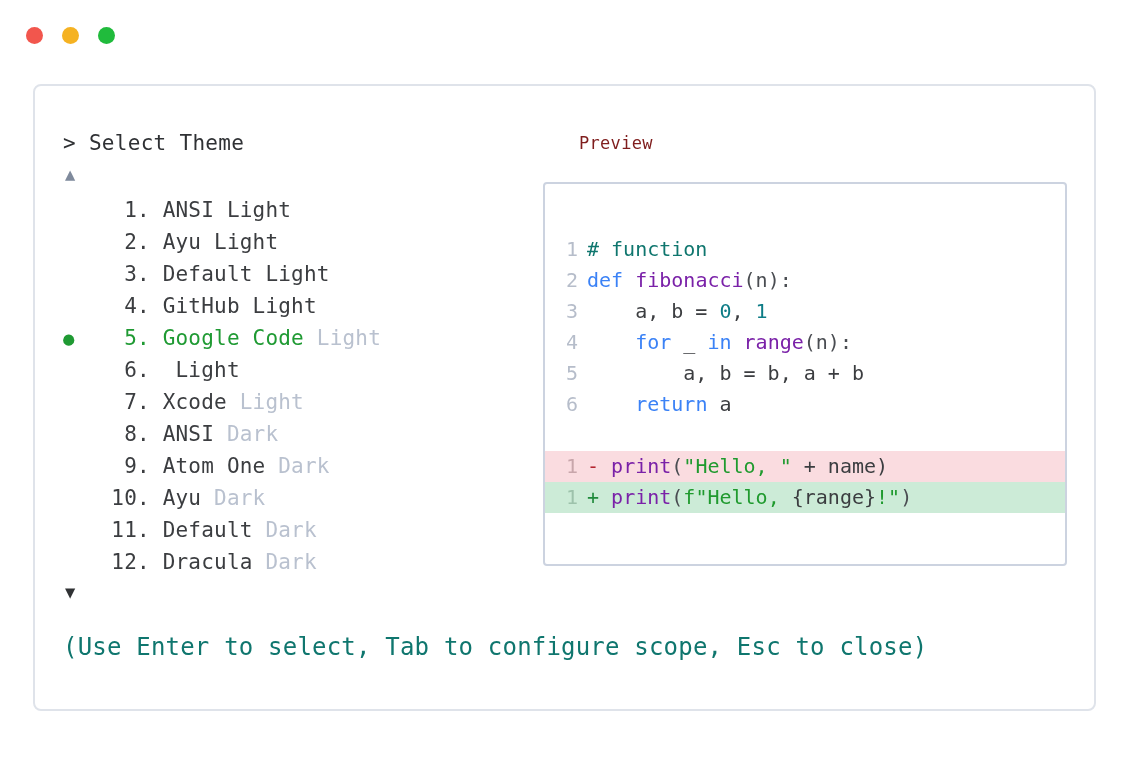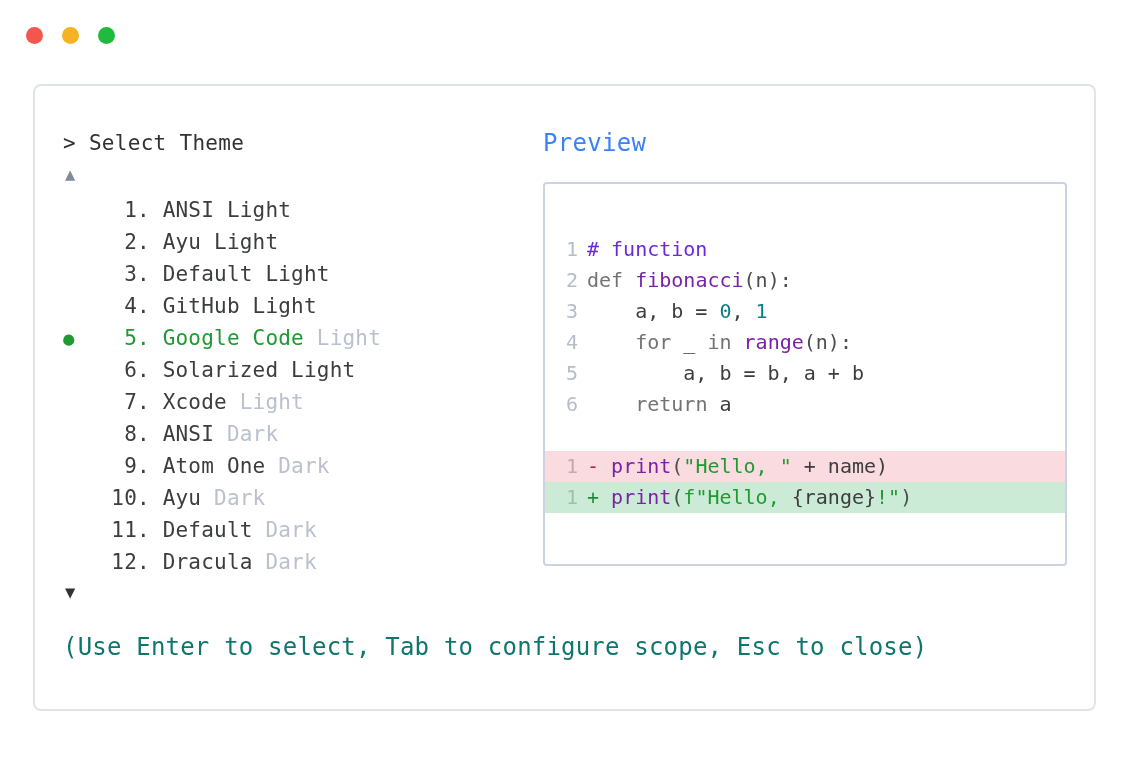--- a/index.html
+++ b/index.html
@@ -102,24 +102,25 @@
     font-size: 24px;
     line-height: 26px;
     letter-spacing: 0.2px;
     color: #0f766e;
     white-space: pre;
   }
 
   
   .right-col { position: absolute; left: 508px; top: 44px; width: 530px; }
   .preview-label {
-    font-size: 24px;
+    font-size: 17px;
     line-height: 26px;
-    color: #3b82f6;
+    color: #7f1d1d;
     letter-spacing: 0.3px;
+    margin-left: 36px;
   }
   .code-panel {
     margin-top: 26px;
     width: 524px;
     height: 384px;
     box-sizing: border-box;
     border: 2px solid #ccd3e0;
     border-radius: 4px;
     background: #ffffff;
     overflow: hidden;
@@ -147,22 +148,22 @@
   .code-line.blank { height: 31px; }
 
   .code-line.diff-del { background: #fadce0; }
   .code-line.diff-add { background: #ccebd7; }
   .code-line.diff-del .ln { color: #c8a6ab; }
   .code-line.diff-add .ln { color: #9dc2ab; }
   .mark-del { color: #b3242f; }
   .mark-add { color: #1f8a3b; }
 
   
-  .t-comment { color: #6d28d9; }
-  .t-kw      { color: #737373; }
+  .t-comment { color: #0f766e; }
+  .t-kw      { color: #3b82f6; }
   .t-fn      { color: #7a21a8; }
   .t-num     { color: #0d7c86; }
   .t-plain   { color: #3b3d40; }
   .t-str     { color: #1f9a2e; }
   .t-punct   { color: #4a4d52; }
 </style>
 </head>
 <body>
 
 <div class="app">
@@ -179,21 +180,21 @@
       <div class="left-col">
         <div class="prompt-row">&gt; Select Theme</div>
         <div class="arrow-up">▲</div>
 
         <div class="theme-list">
             <div class="theme-item"><span class="bullet-cell">●</span><span class="idx">1</span><span class="idx-dot">. </span><span class="name">ANSI</span><span class="suffix"> Light</span></div>
             <div class="theme-item"><span class="bullet-cell">●</span><span class="idx">2</span><span class="idx-dot">. </span><span class="name">Ayu</span><span class="suffix"> Light</span></div>
             <div class="theme-item"><span class="bullet-cell">●</span><span class="idx">3</span><span class="idx-dot">. </span><span class="name">Default</span><span class="suffix"> Light</span></div>
             <div class="theme-item"><span class="bullet-cell">●</span><span class="idx">4</span><span class="idx-dot">. </span><span class="name">GitHub</span><span class="suffix"> Light</span></div>
             <div class="theme-item selected"><span class="bullet-cell">●</span><span class="idx">5</span><span class="idx-dot">. </span><span class="name">Google Code</span><span class="suffix muted"> Light</span></div>
-            <div class="theme-item"><span class="bullet-cell">●</span><span class="idx">6</span><span class="idx-dot">. </span><span class="name">Solarized</span><span class="suffix"> Light</span></div>
+            <div class="theme-item"><span class="bullet-cell">●</span><span class="idx">6</span><span class="idx-dot">. </span><span class="suffix"> Light</span></div>
             <div class="theme-item"><span class="bullet-cell">●</span><span class="idx">7</span><span class="idx-dot">. </span><span class="name">Xcode</span><span class="suffix muted"> Light</span></div>
             <div class="theme-item"><span class="bullet-cell">●</span><span class="idx">8</span><span class="idx-dot">. </span><span class="name">ANSI</span><span class="suffix muted"> Dark</span></div>
             <div class="theme-item"><span class="bullet-cell">●</span><span class="idx">9</span><span class="idx-dot">. </span><span class="name">Atom One</span><span class="suffix muted"> Dark</span></div>
             <div class="theme-item"><span class="bullet-cell">●</span><span class="idx">10</span><span class="idx-dot">. </span><span class="name">Ayu</span><span class="suffix muted"> Dark</span></div>
             <div class="theme-item"><span class="bullet-cell">●</span><span class="idx">11</span><span class="idx-dot">. </span><span class="name">Default</span><span class="suffix muted"> Dark</span></div>
             <div class="theme-item"><span class="bullet-cell">●</span><span class="idx">12</span><span class="idx-dot">. </span><span class="name">Dracula</span><span class="suffix muted"> Dark</span></div>
           </div>
 
         <div class="arrow-down">▼</div>
       </div>

